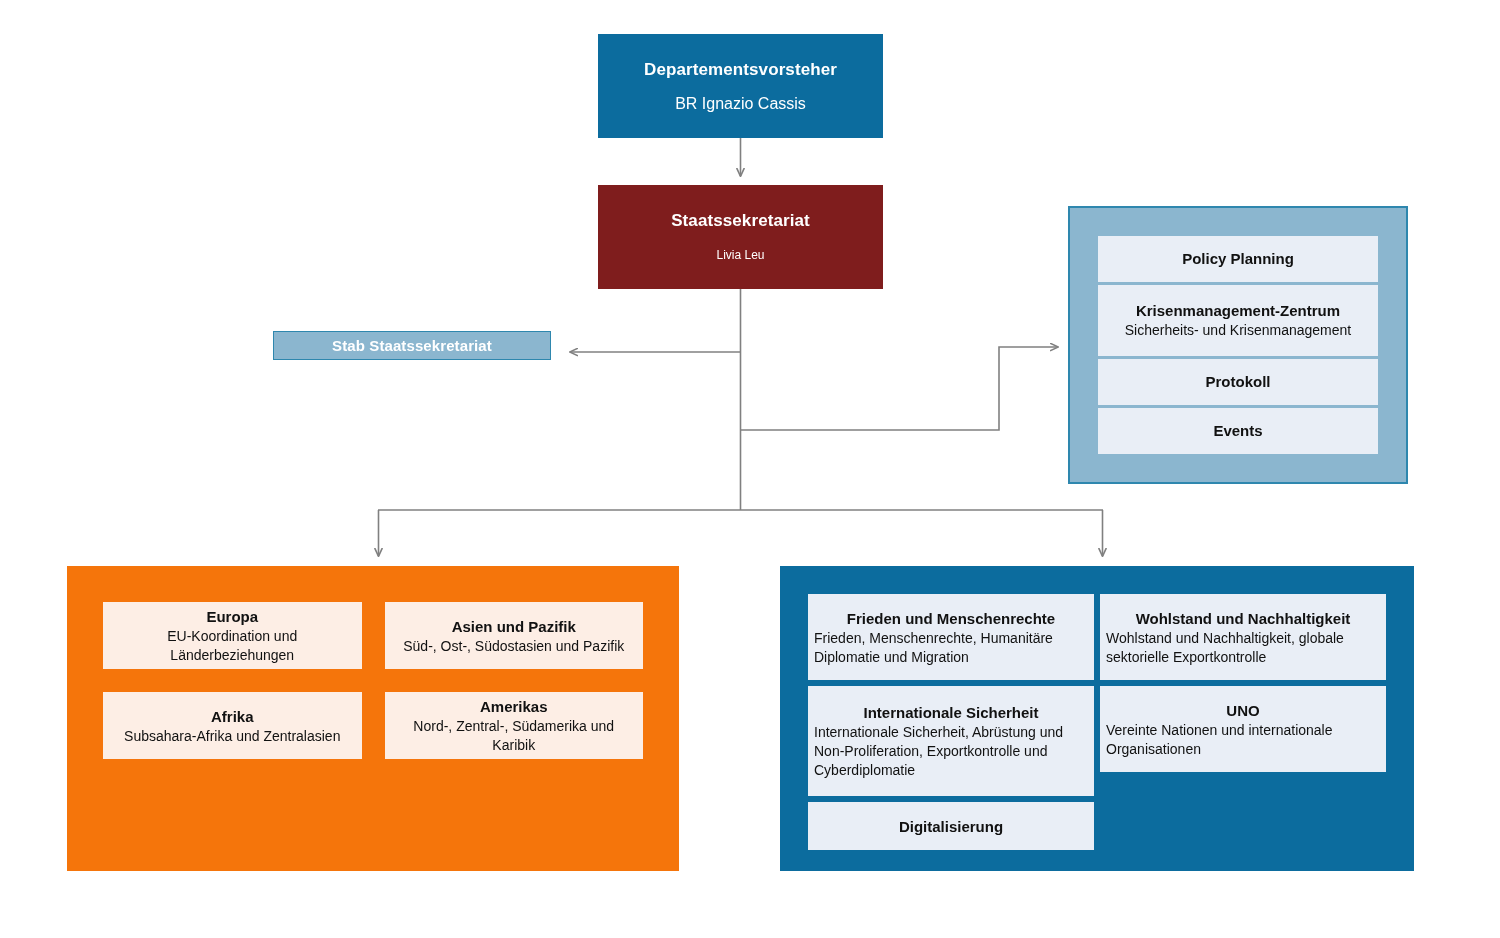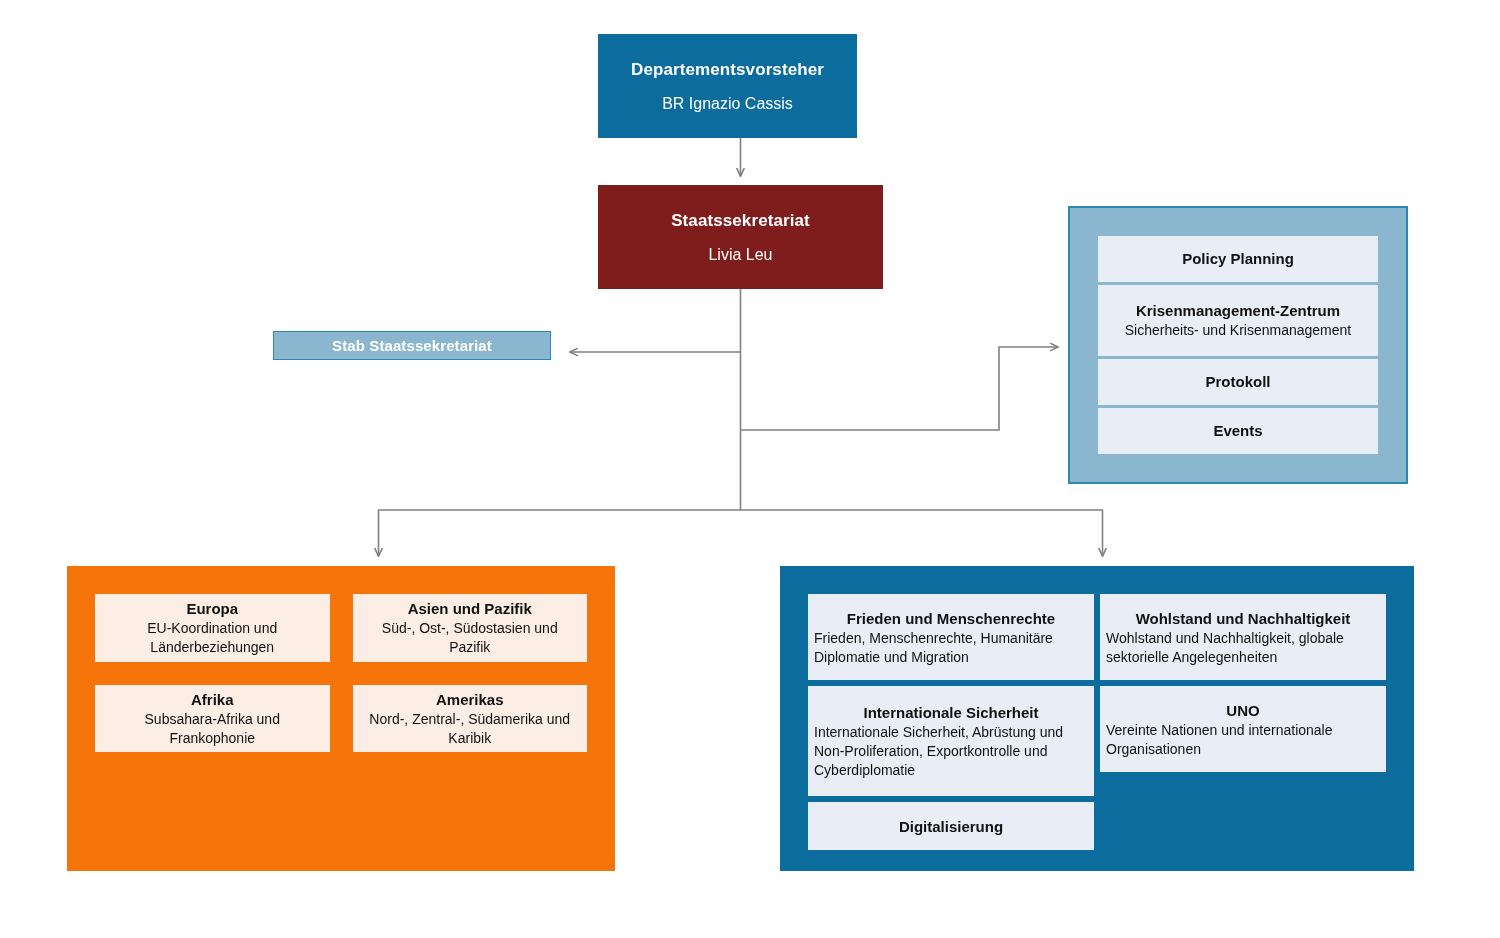--- a/index.html
+++ b/index.html
@@ -51,39 +51,39 @@
   }
   .node .sub {
     font-weight: normal;
     margin-top: 12px;
   }
 
   
   #node-department {
     left: 598px;
     top: 34px;
-    width: 259px;
+    width: 285px;
     height: 104px;
     background: #0C6C9E;
     color: #ffffff;
   }
   #node-department .title { font-size: 17px; line-height: 23px; }
   #node-department .sub   { font-size: 16px; line-height: 22px; }
 
   
   #node-state-secretariat {
     left: 598px;
     top: 185px;
     width: 285px;
     height: 104px;
     background: #7f1d1d;
     color: #ffffff;
   }
   #node-state-secretariat .title { font-size: 17px; line-height: 23px; }
-  #node-state-secretariat .sub   { font-size: 16px; line-height: 22px; }
+  #node-state-secretariat .sub   { font-size: 12px; line-height: 22px; }
 
   
   #node-staff {
     left: 273px;
     top: 331px;
     width: 278px;
     height: 29px;
     background: #8BB6CF;
     border: 1px solid #2E87AE;
     color: #ffffff;
@@ -119,26 +119,26 @@
   }
   .staff-card.two-line { flex: 1.22 1 auto; }
   .staff-card .title { font-weight: bold; font-size: 15px; line-height: 20px; }
   .staff-card .sub   { font-size: 14px; line-height: 19px; }
 
   
   #panel-regions {
     position: absolute;
     left: 67px;
     top: 566px;
-    width: 548px;
+    width: 612px;
     height: 305px;
     z-index: 2;
     box-sizing: border-box;
     background: #F5750B;
-    padding: 28px;
+    padding: 36px;
     display: grid;
     grid-template-columns: 1fr 1fr;
     grid-template-rows: 1fr 1fr 1fr;
     gap: 23px;
   }
   .region-card {
     background: #FDEEE5;
     box-sizing: border-box;
     display: flex;
     flex-direction: column;
@@ -253,36 +253,36 @@
     <div class="region-card">
       <span class="title">Europa</span>
       <span class="sub">EU-Koordination und Länderbeziehungen</span>
     </div>
     <div class="region-card">
       <span class="title">Asien und Pazifik</span>
       <span class="sub">Süd-, Ost-, Südostasien und Pazifik</span>
     </div>
     <div class="region-card">
       <span class="title">Afrika</span>
-      <span class="sub">Subsahara-Afrika und Frankophonie</span>
+      <span class="sub">Subsahara-Afrika und Zentralasien</span>
     </div>
     <div class="region-card">
       <span class="title">Amerikas</span>
       <span class="sub">Nord-, Zentral-, Südamerika und Karibik</span>
     </div>
   </div>
 
   <div id="panel-thematic">
     <div class="thematic-card">
       <span class="title">Frieden und Menschenrechte</span>
       <span class="sub">Frieden, Menschenrechte, Humanitäre Diplomatie und Migration</span>
     </div>
     <div class="thematic-card">
       <span class="title">Wohlstand und Nachhaltigkeit</span>
-      <span class="sub">Wohlstand und Nachhaltigkeit, globale sektorielle Angelegenheiten</span>
+      <span class="sub">Wohlstand und Nachhaltigkeit, globale sektorielle Exportkontrolle</span>
     </div>
     <div class="thematic-card">
       <span class="title">Internationale Sicherheit</span>
       <span class="sub">Internationale Sicherheit, Abrüstung und Non-Proliferation, Exportkontrolle und Cyberdiplomatie</span>
     </div>
     <div class="thematic-card self-top" style="height:86px;">
       <span class="title">UNO</span>
       <span class="sub">Vereinte Nationen und internationale Organisationen</span>
     </div>
     <div class="thematic-card">

